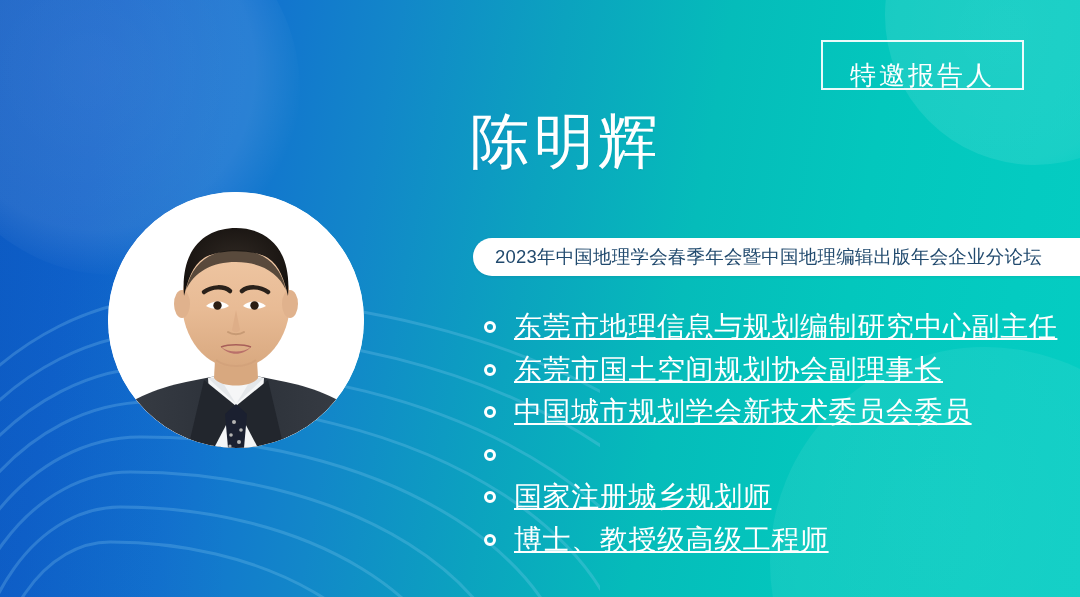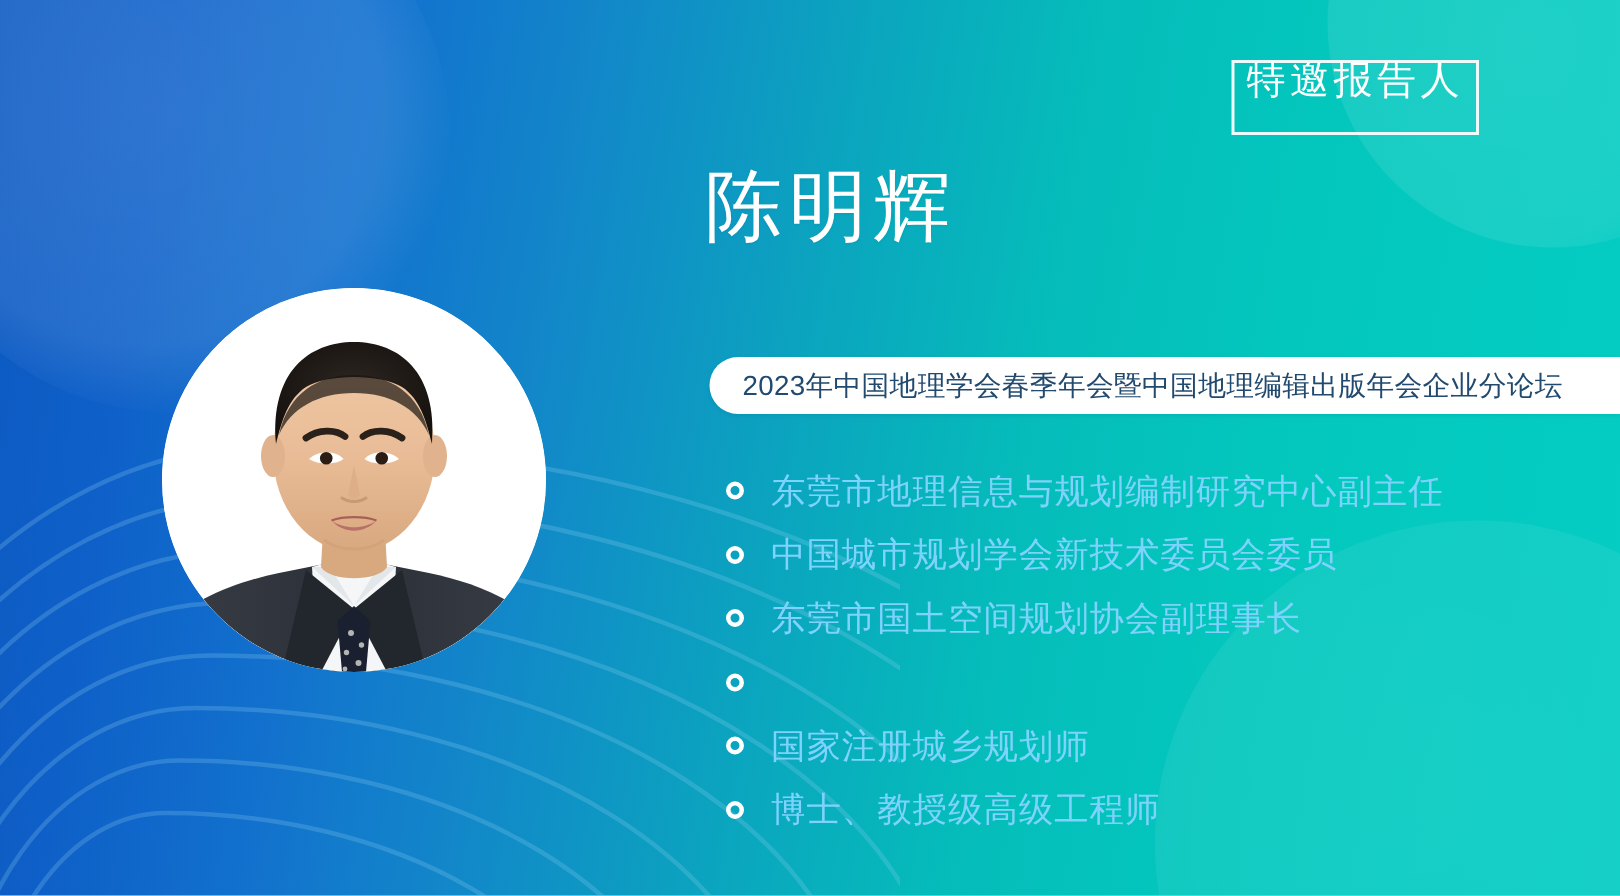--- a/index.html
+++ b/index.html
@@ -93,44 +93,43 @@
     background: #ffffff;
     overflow: hidden;
   }
   .portrait svg { display: block; }
 
   
   .badge {
     position: absolute;
     left: 821px;
     top: 40px;
-    width: 165px;
+    width: 203px;
     height: 50px;
     border: 2px solid rgba(255,255,255,0.92);
     box-sizing: border-box;
     display: flex;
-    align-items: flex-start;
+    align-items: flex-end;
     justify-content: center;
-    font-family: Liberation Mono, monospace;
   }
   .badge-text {
     color: #ffffff;
     font-size: 26px;
     letter-spacing: 3px;
     line-height: 1;
     white-space: nowrap;
   }
 
   
   .name {
     position: absolute;
     left: 470px;
     top: 112px;
     color: #ffffff;
-    font-size: 52px;
+    font-size: 60px;
     font-weight: 400;
     letter-spacing: 4px;
     line-height: 1;
     white-space: nowrap;
     text-shadow: 0 1px 2px rgba(0,0,0,0.05);
   }
 
   
   .event-banner {
     position: absolute;
@@ -170,25 +169,26 @@
   .cred-bullet {
     flex: 0 0 auto;
     width: 12px;
     height: 12px;
     border-radius: 50%;
     border: 3.5px solid #ffffff;
     box-sizing: border-box;
     margin-right: 18px;
   }
   .cred-label {
-    color: #7dd3fc;
-    font-size: 23px;
+    color: #ffffff;
+    font-size: 28px;
     letter-spacing: 0.6px;
     line-height: 1;
     white-space: nowrap;
+    text-decoration: underline;
   }
 </style>
 </head>
 <body>
 
 <div id="poster">
 
   <div class="bg-gradient"></div>
   <div class="wedge-left"></div>
   <div class="blob-tl"></div>
@@ -290,28 +290,28 @@
     <span class="event-text">2023年中国地理学会春季年会暨中国地理编辑出版年会企业分论坛</span>
   </div>
 
   <div class="creds">
     <div class="cred-row">
       <span class="cred-bullet"></span>
       <span class="cred-label">东莞市地理信息与规划编制研究中心副主任</span>
     </div>
     <div class="cred-row">
       <span class="cred-bullet"></span>
+      <span class="cred-label">东莞市国土空间规划协会副理事长</span>
+    </div>
+    <div class="cred-row">
+      <span class="cred-bullet"></span>
       <span class="cred-label">中国城市规划学会新技术委员会委员</span>
     </div>
     <div class="cred-row">
       <span class="cred-bullet"></span>
-      <span class="cred-label">东莞市国土空间规划协会副理事长</span>
-    </div>
-    <div class="cred-row">
-      <span class="cred-bullet"></span>
     </div>
     <div class="cred-row">
       <span class="cred-bullet"></span>
       <span class="cred-label">国家注册城乡规划师</span>
     </div>
     <div class="cred-row">
       <span class="cred-bullet"></span>
       <span class="cred-label">博士、教授级高级工程师</span>
     </div>
   </div>

